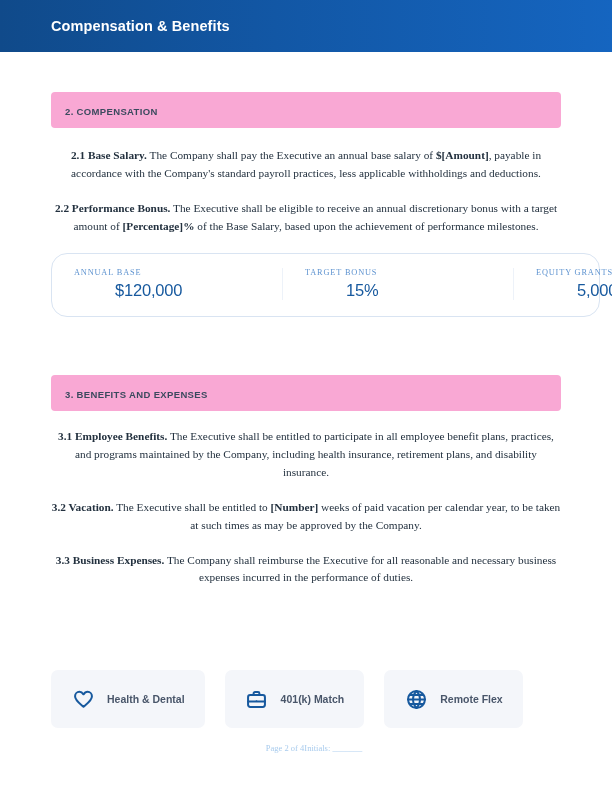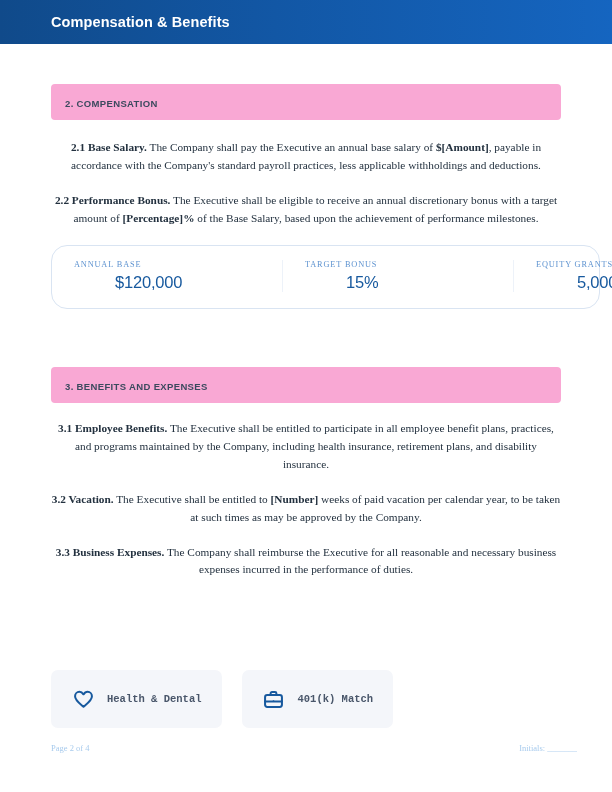--- a/index.html
+++ b/index.html
@@ -10,21 +10,21 @@
     width: 612px;
     height: 792px;
     background: #ffffff;
     font-family: "Liberation Serif", serif;
     overflow: hidden;
     position: relative;
   }
 
   
   .doc-header {
-    height: 44px;
+    height: 52px;
     background: linear-gradient(90deg, #104a8a 0%, #1257a5 45%, #1565c0 100%);
     display: flex;
     align-items: center;
     padding: 0 0 0 51px;
     box-sizing: border-box;
   }
   .doc-header h1 {
     margin: 0;
     font-family: "Liberation Sans", sans-serif;
     font-size: 14.5px;
@@ -138,35 +138,35 @@
     height: 24px;
     margin-right: 12px;
     flex: 0 0 auto;
     display: flex;
     align-items: center;
     justify-content: center;
     color: #17599e;
   }
   .chip-icon svg { display: block; }
   .chip-label {
-    font-family: Liberation Mono, monospace;
+    font-family: Liberation Sans, sans-serif;
     font-size: 10.5px;
     font-weight: bold;
     color: #49566a;
     white-space: nowrap;
   }
 
   
   .doc-footer {
     position: absolute;
     left: 51px;
     right: 35px;
     top: 743px;
     display: flex;
-    justify-content: space-between;
+    justify-content: center;
     align-items: baseline;
     font-family: "Liberation Serif", serif;
     font-size: 8.5px;
     color: #a8cbed;
   }
   .footer-initials {
     white-space: pre;
   }
 </style>
 </head>
@@ -239,19 +239,31 @@
       <svg width="23" height="23" viewBox="0 0 24 24" fill="none" stroke="currentColor" stroke-width="2.1" stroke-linecap="round" stroke-linejoin="round">
         <rect x="3.2" y="7.4" width="17.6" height="12.4" rx="2.2"></rect>
         <path d="M9 7.4V5.6c0-.8.6-1.4 1.4-1.4h3.2c.8 0 1.4.6 1.4 1.4v1.8"></path>
         <path d="M3.2 14.2h17.6"></path>
         <circle cx="12" cy="13.6" r="0.9" fill="currentColor" stroke="none"></circle>
       </svg>
     </span>
     <span class="chip-label">401(k) Match</span>
   </div>
 
+  <div class="chip">
+    <span class="chip-icon">
+      <svg width="23" height="23" viewBox="0 0 24 24" fill="none" stroke="currentColor" stroke-width="2.1" stroke-linecap="round" stroke-linejoin="round">
+        <circle cx="12" cy="12" r="8.8"></circle>
+        <path d="M3.2 12h17.6"></path>
+        <path d="M4.8 7.2h14.4"></path>
+        <path d="M4.8 16.8h14.4"></path>
+        <path d="M12 3.2c2.4 2.4 3.6 5.5 3.6 8.8s-1.2 6.4-3.6 8.8c-2.4-2.4-3.6-5.5-3.6-8.8s1.2-6.4 3.6-8.8z"></path>
+      </svg>
+    </span>
+    <span class="chip-label">Remote Flex</span>
+  </div>
 
 </div>
 
 <div class="doc-footer">
   <span>Page 2 of 4</span>
   <span class="footer-initials">Initials: _______</span>
 </div>
 
 </body></html>

